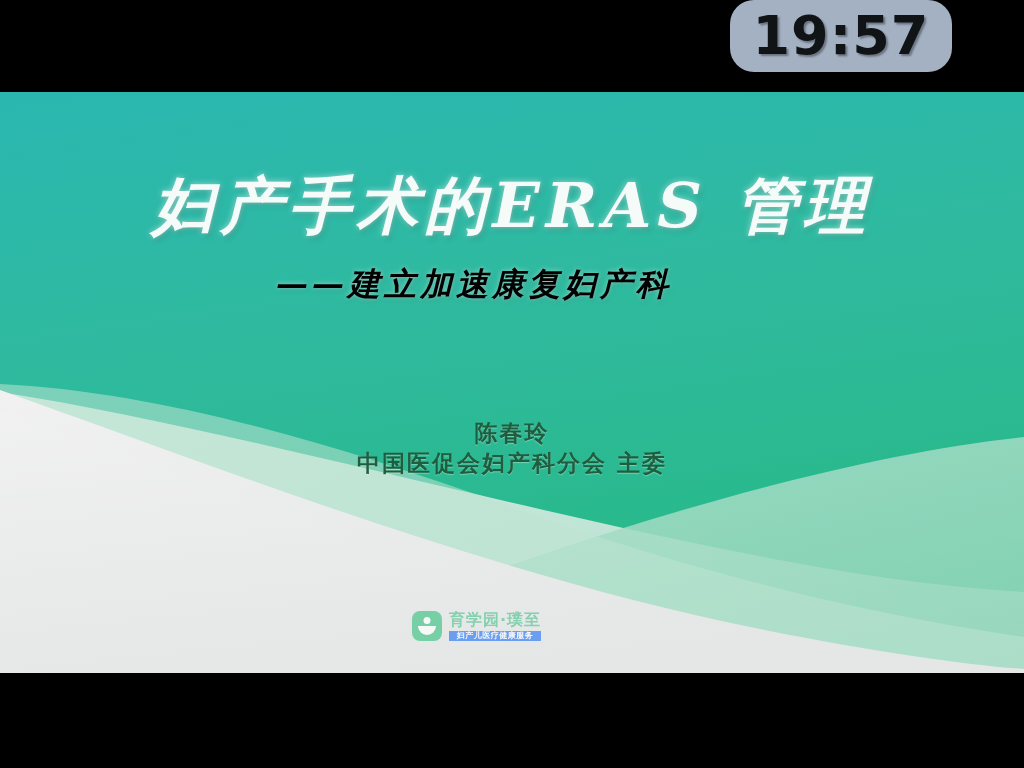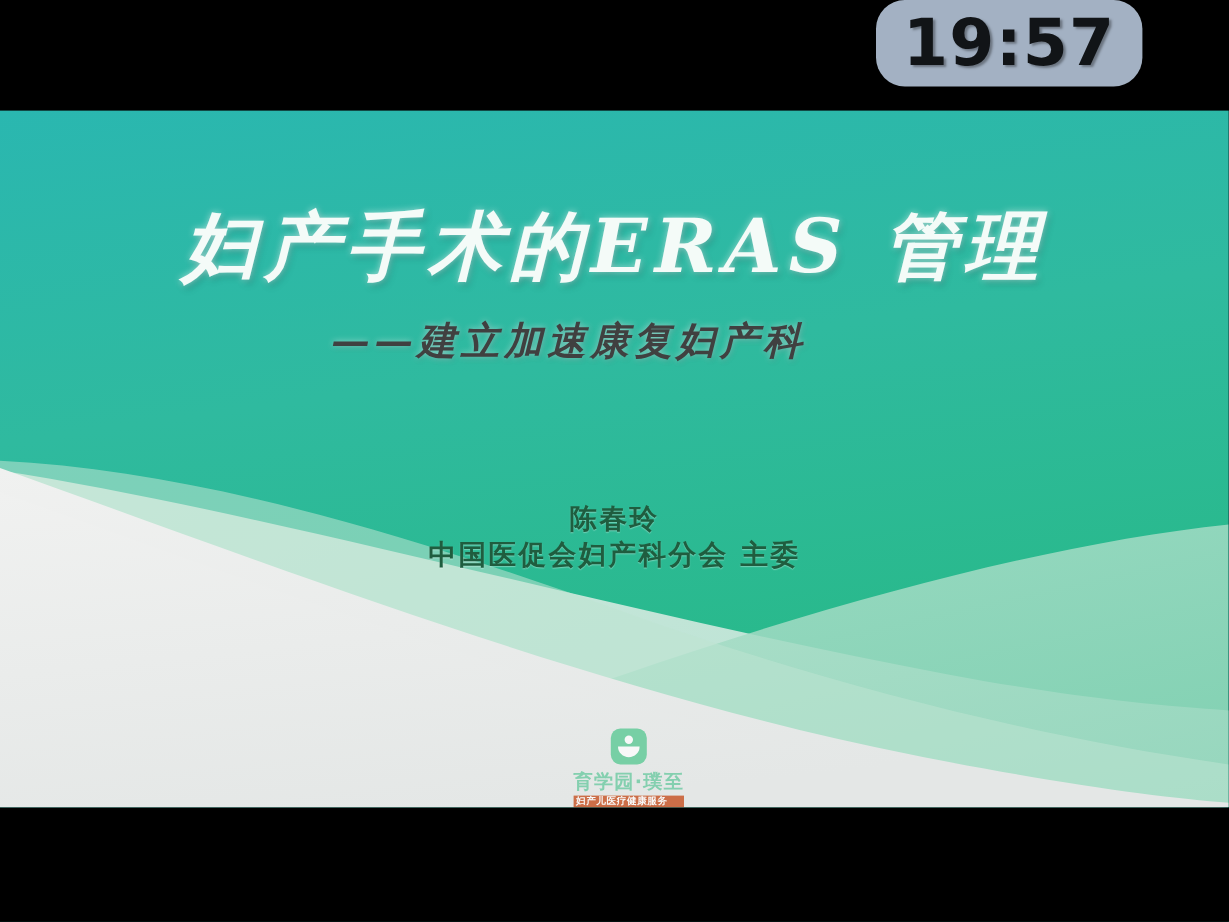--- a/index.html
+++ b/index.html
@@ -93,21 +93,21 @@
   #sub-title {
     position: absolute;
     left: 0;
     top: 172px;
     width: 948px;
     font-family: "DejaVu Serif", "Liberation Serif", serif;
     font-size: 32px;
     line-height: 40px;
     font-weight: 600;
     font-style: italic;
-    color: #404040;
+    color: #000000;
     letter-spacing: 4px;
     text-shadow: 0 0 5px rgba(255,255,255,0.5),
                  1px 2px 4px rgba(0,90,80,0.3);
     white-space: nowrap;
   }
 
   
   #presenter-block {
     position: absolute;
     left: 0;
@@ -130,29 +130,28 @@
   }
   #presenter-name {
     font-size: 23px;
     line-height: 30px;
     margin-top: 16px;
   }
 
   
   #brand-logo {
     position: absolute;
-    left: 444px;
+    left: 412px;
     top: 515px;
     width: 160px;
     height: 38px;
     display: flex;
     align-items: center;
     gap: 7px;
     opacity: 0.72;
-    flex-direction: column;
   }
   #brand-mark {
     width: 30px;
     height: 30px;
     border-radius: 8px;
     background: #4dc68c;
     position: relative;
     flex: 0 0 auto;
   }
   #brand-mark-head {
@@ -188,24 +187,25 @@
     color: #5fc79a;
     letter-spacing: 1px;
     white-space: nowrap;
   }
   #brand-tagline {
     margin-top: 3px;
     font-family: "DejaVu Sans", "Liberation Sans", sans-serif;
     font-size: 8px;
     font-weight: bold;
     color: #ffffff;
-    background: #c2410c;
+    background: #3b82f6;
     letter-spacing: 0.5px;
     padding: 1px 2px;
     white-space: nowrap;
+    text-align: center;
   }
 
   
   .letterbox {
     position: absolute;
     left: 0;
     width: 1024px;
     background: #000000;
   }
   #letterbox-top { top: 0; height: 92px; }

